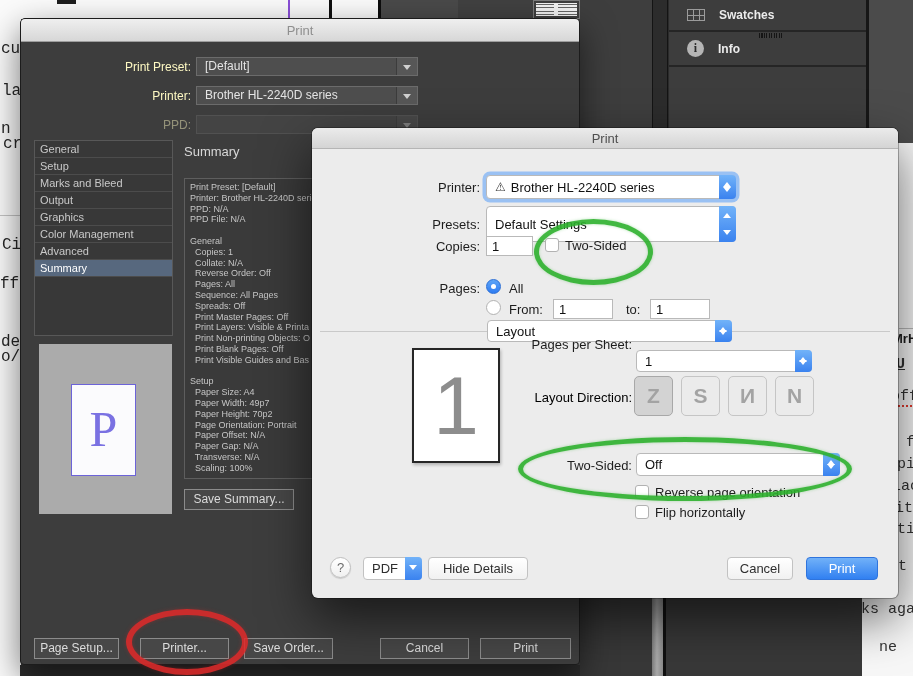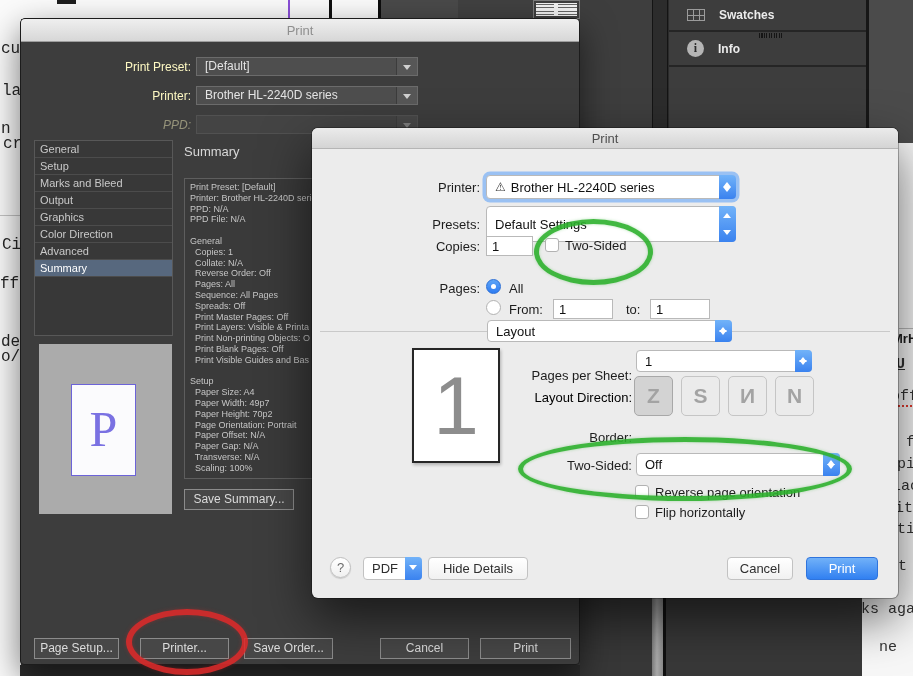--- a/index.html
+++ b/index.html
@@ -209,33 +209,33 @@
       <span>[Default]</span>
       <span class="arr"></span>
     </div>
 
     <div class="bd-label" style="top:70px;">Printer:</div>
     <div class="dk-select" style="left:175px; top:67px; width:222px;">
       <span>Brother HL-2240D series</span>
       <span class="arr"></span>
     </div>
 
-    <div class="bd-label dim" style="top:99px;font-style:italic;">PPD:</div>
+    <div class="bd-label dim" style="top:99px;">PPD:</div>
     <div class="dk-select dim" style="left:175px; top:96px; width:222px;">
       <span></span>
       <span class="arr"></span>
     </div>
 
     <div id="bdSidebar">
         <div>General</div>
         <div>Setup</div>
         <div>Marks and Bleed</div>
         <div>Output</div>
         <div>Graphics</div>
-        <div>Color Direction</div>
+        <div>Color Management</div>
         <div>Advanced</div>
         <div class="selected">Summary</div>
       </div>
 
     <div class="bd-summary-heading">Summary</div>
     <div id="bdSummaryBox">
         <div>Print Preset: [Default]</div>
         <div>Printer: Brother HL-2240D serie</div>
         <div>PPD: N/A</div>
         <div>PPD File: N/A</div>
@@ -311,35 +311,34 @@
     <input class="mac-input" style="left: 338px; top: 171px; width: 60px; height: 20px;" value="1">
 
     <div class="sep" style="left:8px; top:203px; width:570px;"></div>
     <div class="mac-select" style="left:175px; top:192px; width:245px; height:22px;">
       <span>Layout</span>
       <span class="stepper"></span>
     </div>
 
     <div class="preview-page" style="left:100px; top:220px; width:88px; height:115px;">1</div>
 
-    <div class="fd-label lbl-col2" style="top:240px;">Pages per Sheet:</div>
+    <div class="fd-label lbl-col2" style="top:209px;">Pages per Sheet:</div>
     <div class="mac-select" style="left:324px; top:222px; width:176px; height:22px;">
       <span>1</span>
       <span class="stepper"></span>
     </div>
 
     <div class="fd-label lbl-col2 lbl-gray" style="top:262px;">Layout Direction:</div>
     <div id="ldRow" style="left:322px; top:248px;">
         <div class="ld selected">Z</div>
         <div class="ld">S</div>
         <div class="ld">И</div>
         <div class="ld">N</div>
       </div>
 
-    <div class="fd-label lbl-col2" style="top:302px;">Border:</div>
 
     <div class="fd-label lbl-col2" style="top:330px;">Two-Sided:</div>
     <div class="mac-select" style="left:324px; top:325px; width:204px; height:23px;">
       <span>Off</span>
       <span class="stepper"></span>
     </div>
     <div class="green-oval" style="left:206px; top:309px; width:334px; height:64px;"></div>
 
     <div class="cb" style="left:323px; top:357px;"></div>
     <div class="fd-label" style="left:343px; top:357px;">Reverse page orientation</div>

